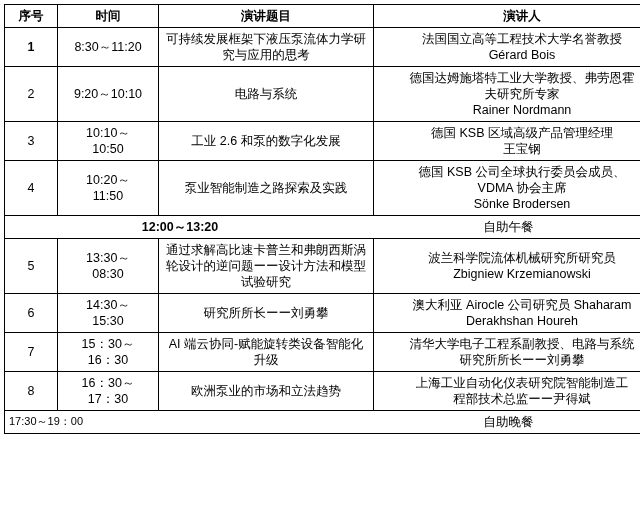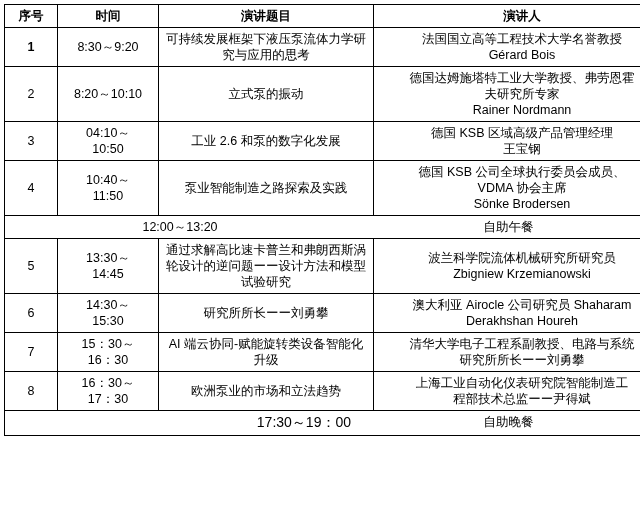--- a/index.html
+++ b/index.html
@@ -55,37 +55,38 @@
     padding-left: 0;
   }
   .break-inner {
     display: flex;
     width: 100%;
   }
   .break-time {
     width: 342px;
     text-align: center;
     font-size: 12.5px;
+    font-weight: bold;
   }
   .break-label {
     flex: 1;
     text-align: center;
     font-size: 12.5px;
   }
   .final-row td {
     text-align: left;
   }
   .final-inner {
     display: flex;
     width: 100%;
   }
   .final-time {
     width: 342px;
-    text-align: right;
-    font-size: 14px;
+    text-align: left;
+    font-size: 11px;
   }
   .final-label {
     flex: 1;
     text-align: center;
     font-size: 12.5px;
   }
   .lines span { display: block; }
 </style>
 </head>
 <body>
@@ -97,53 +98,53 @@
         <td class="col-no">序号</td>
         <td class="col-time">时间</td>
         <td class="col-topic">演讲题目</td>
         <td class="col-spk">演讲人</td>
       </tr>
     </thead>
     <tbody>
 
       <tr>
         <td class="no-cell bold">1</td>
-        <td class="time-cell">8:30～9:20</td>
+        <td class="time-cell">8:30～11:20</td>
         <td class="topic-cell">可持续发展框架下液压泵流体力学研究与应用的思考</td>
         <td class="spk-cell lines">
           <span>法国国立高等工程技术大学名誉教授</span>
           <span>Gérard Bois</span>
         </td>
       </tr>
 
       <tr>
         <td class="no-cell">2</td>
-        <td class="time-cell">8:20～10:10</td>
-        <td class="topic-cell">立式泵的振动</td>
+        <td class="time-cell">9:20～10:10</td>
+        <td class="topic-cell">电路与系统</td>
         <td class="spk-cell lines">
           <span>德国达姆施塔特工业大学教授、弗劳恩霍</span>
           <span>夫研究所专家</span>
           <span>Rainer Nordmann</span>
         </td>
       </tr>
 
       <tr>
         <td class="no-cell">3</td>
-        <td class="time-cell">04:10～
+        <td class="time-cell">10:10～
 10:50</td>
         <td class="topic-cell">工业 2.6  和泵的数字化发展</td>
         <td class="spk-cell lines">
           <span>德国 KSB 区域高级产品管理经理</span>
           <span>王宝钢</span>
         </td>
       </tr>
 
       <tr>
         <td class="no-cell">4</td>
-        <td class="time-cell">10:40～
+        <td class="time-cell">10:20～
 11:50</td>
         <td class="topic-cell">泵业智能制造之路探索及实践</td>
         <td class="spk-cell lines">
           <span>德国 KSB 公司全球执行委员会成员、</span>
           <span>VDMA 协会主席</span>
           <span>Sönke Brodersen</span>
         </td>
       </tr>
 
       <tr class="break-row">
@@ -151,21 +152,21 @@
           <div class="break-inner">
             <span class="break-time">12:00～13:20</span>
             <span class="break-label">自助午餐</span>
           </div>
         </td>
       </tr>
 
       <tr>
         <td class="no-cell">5</td>
         <td class="time-cell">13:30～
-14:45</td>
+08:30</td>
         <td class="topic-cell">通过求解高比速卡普兰和弗朗西斯涡轮设计的逆问题ーー设计方法和模型试验研究</td>
         <td class="spk-cell lines">
           <span>波兰科学院流体机械研究所研究员</span>
           <span>Zbigniew Krzemianowski</span>
         </td>
       </tr>
 
       <tr>
         <td class="no-cell">6</td>
         <td class="time-cell">14:30～

